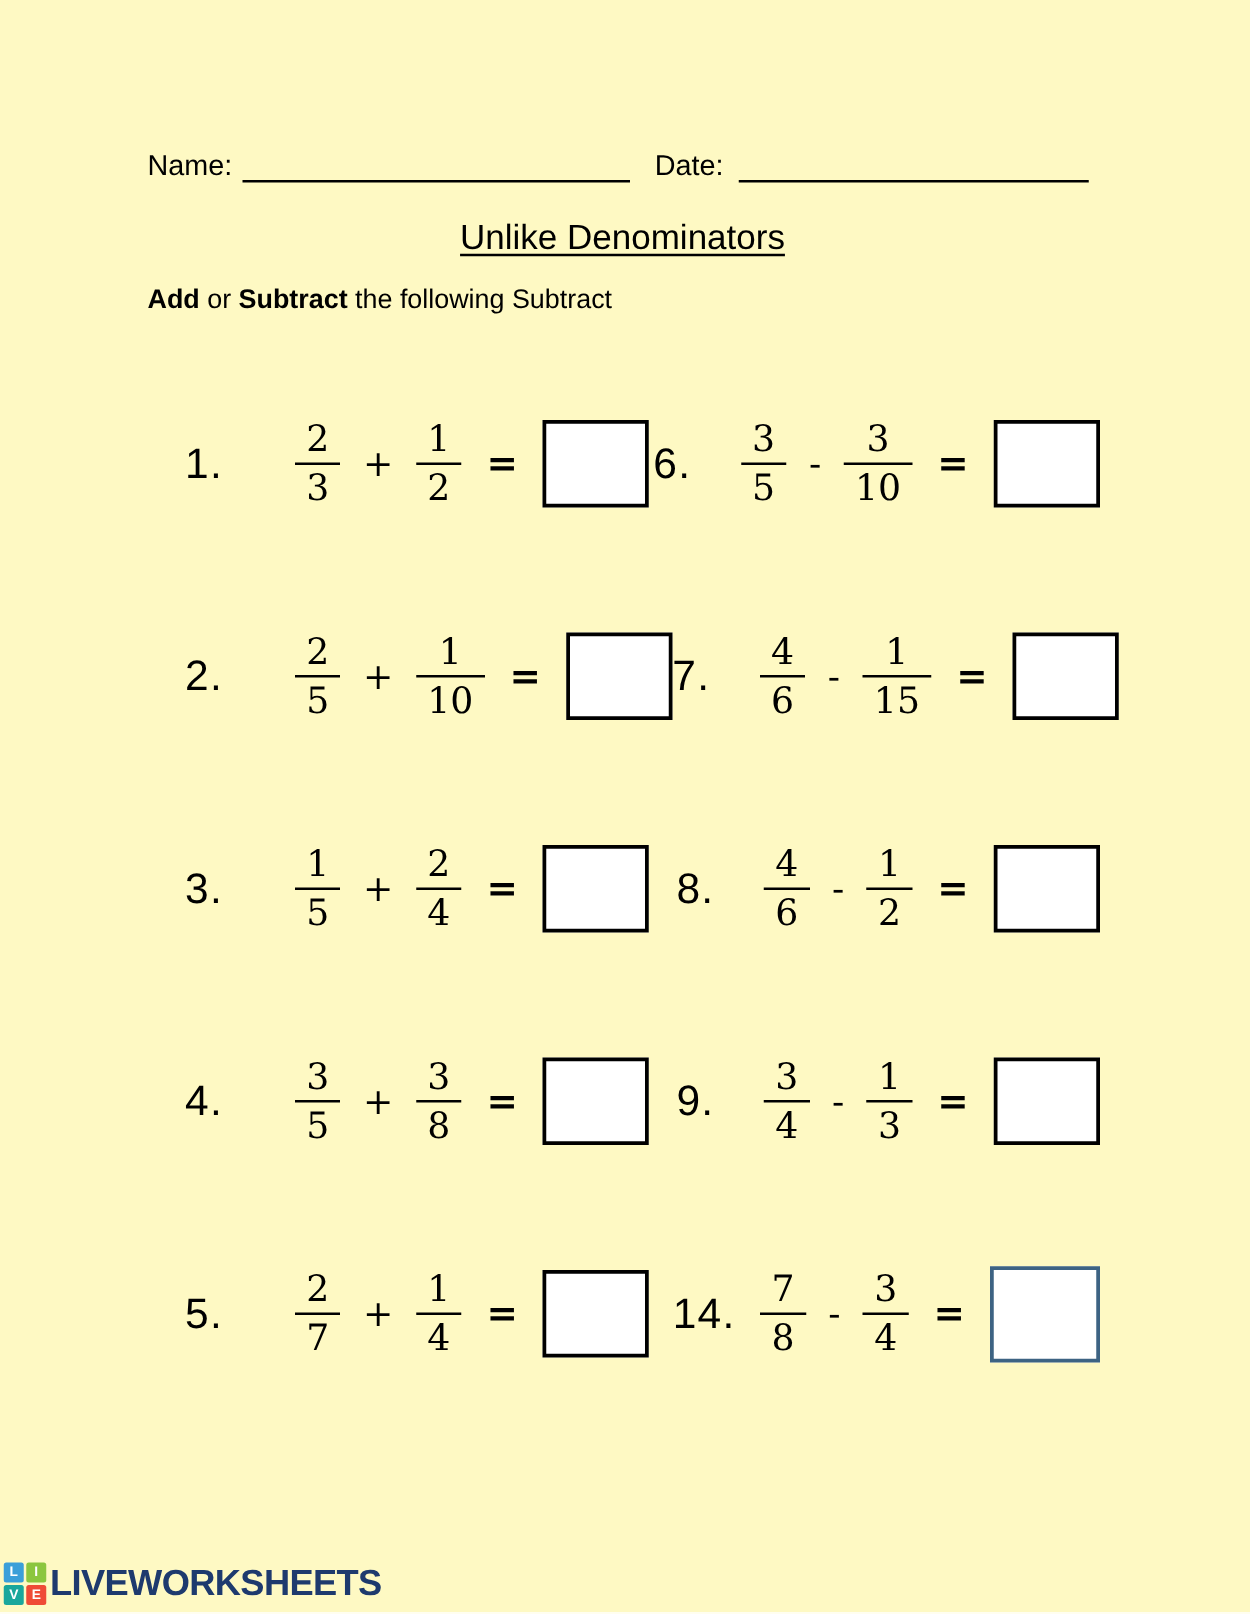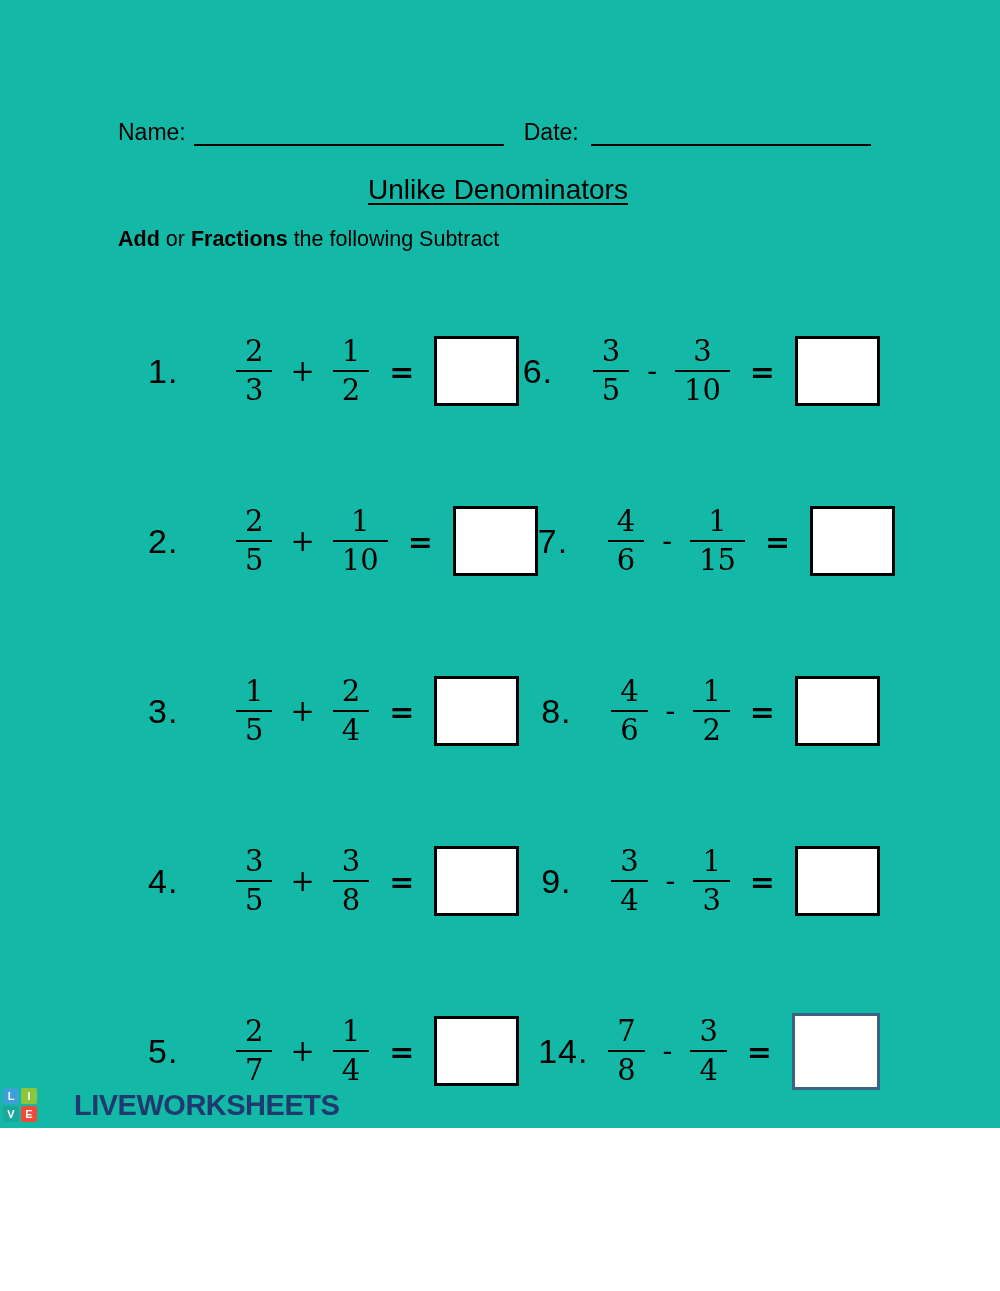--- a/index.html
+++ b/index.html
@@ -1,20 +1,20 @@
 <!DOCTYPE html>
 <html style="--hl-border: #3d6383;"><head>
 <meta charset="utf-8">
 <style>
   * { margin:0; padding:0; box-sizing:border-box; }
   html,body { background:#ffffff; }
   .page {
     position:relative;
-    width:1000px; height:1128px;
-    background:#14b8a6;
+    width:1000px; height:1290px;
+    background:#fef9c3;
     color:#000;
     font-family:"Liberation Sans", sans-serif;
     overflow:hidden;
   }
 
   
   .header-row {
     position:absolute; left:118px; top:116px; right:124px;
     display:flex; align-items:flex-end;
     font-size:23px;
@@ -140,21 +140,21 @@
   <div class="header-row">
     <span>Name:</span>
     <span class="blank-line name-line"></span>
     <span class="date-label">Date:</span>
     <span class="blank-line date-line"></span>
   </div>
 
   <div class="title">Unlike Denominators</div>
 
   <div class="instructions">
-    <span class="instr-strong">Add</span><span class="instr-plain"> or </span><span class="instr-strong">Fractions </span><span class="instr-plain">the following Subtract</span>
+    <span class="instr-strong">Add</span><span class="instr-plain"> or </span><span class="instr-strong">Subtract </span><span class="instr-plain">the following Subtract</span>
   </div>
 
   <div class="problems" id="problems">
       <div class="prow">
         <div class="problem left">
     <span class="pnum">1.</span>
     <span class="frac">
       <span class="num">2</span>
       <span class="den">3</span>
     </span>
@@ -303,16 +303,16 @@
       </div>
     </div>
 
   <div class="footer">
     <span class="logo-grid">
       <span class="logo-sq" style="background: rgb(59, 159, 217);">L</span>
       <span class="logo-sq" style="background: rgb(140, 198, 62);">I</span>
       <span class="logo-sq" style="background: rgb(26, 167, 156);">V</span>
       <span class="logo-sq" style="background: rgb(239, 75, 54);">E</span>
     </span>
-    <span class="logo-text" style="color: rgb(30, 58, 110); margin-left: 34px;">LIVEWORKSHEETS</span>
+    <span class="logo-text" style="color: rgb(30, 58, 110);">LIVEWORKSHEETS</span>
   </div>
 
 </div>
 
 </body></html>

